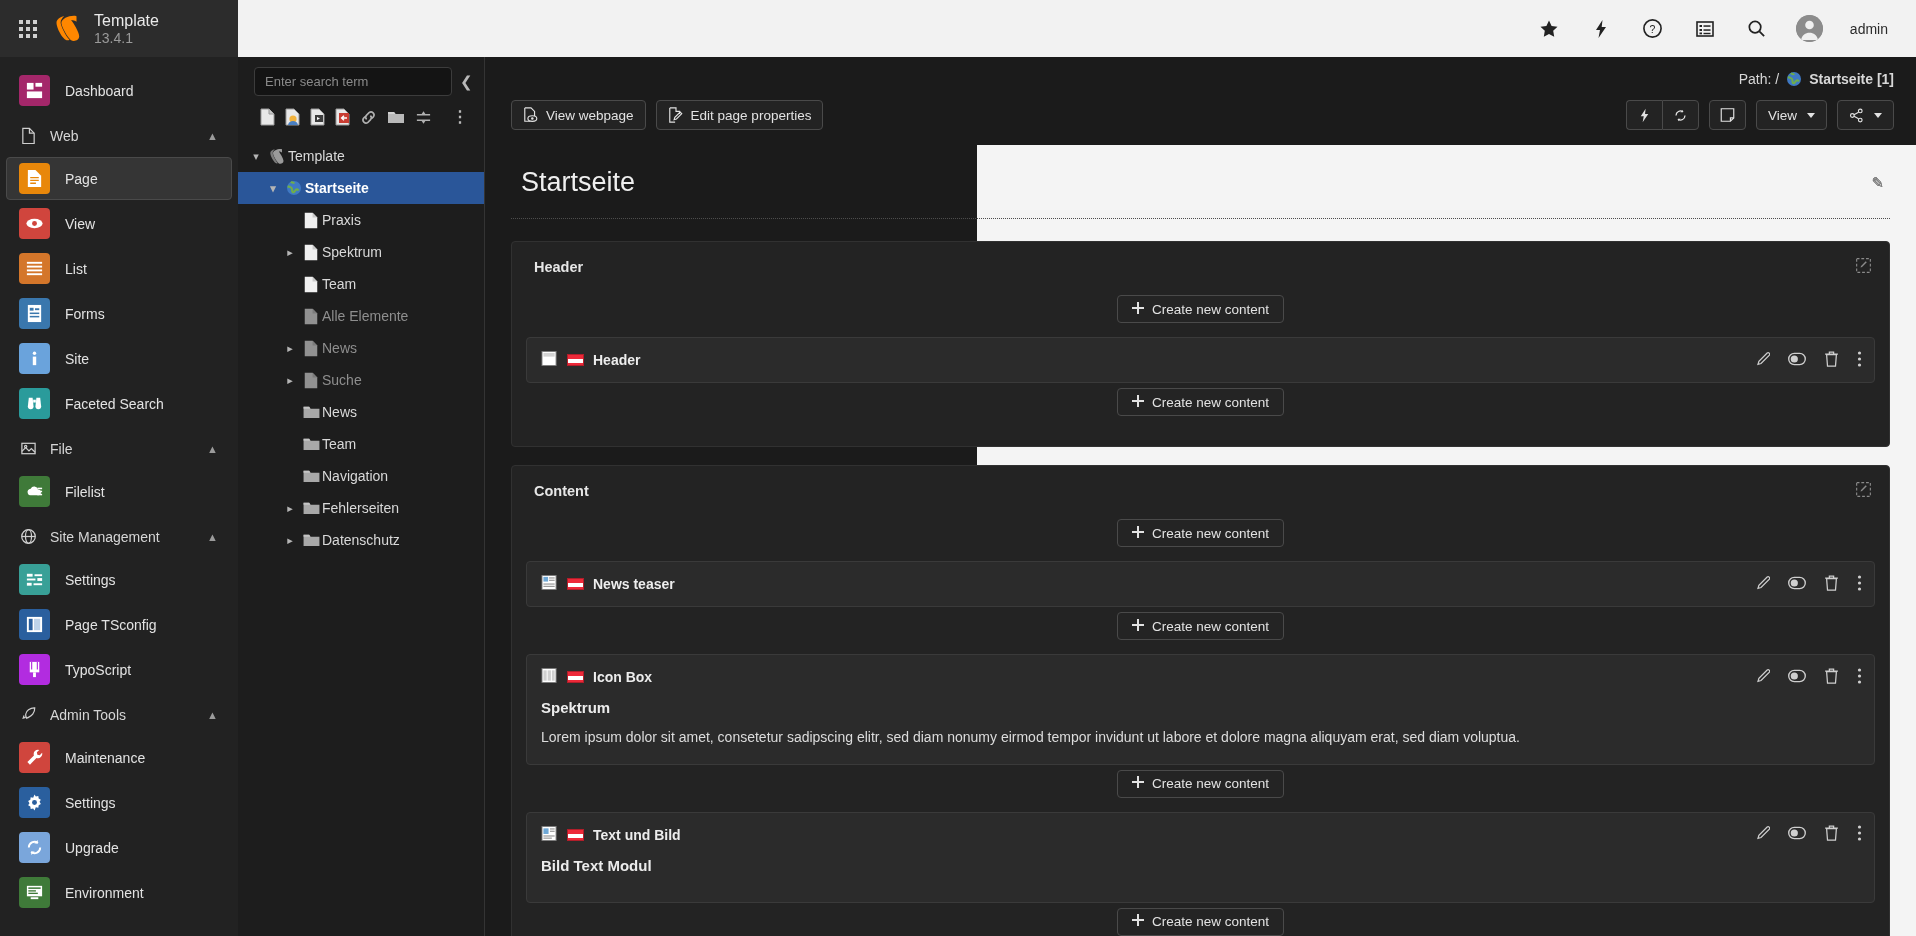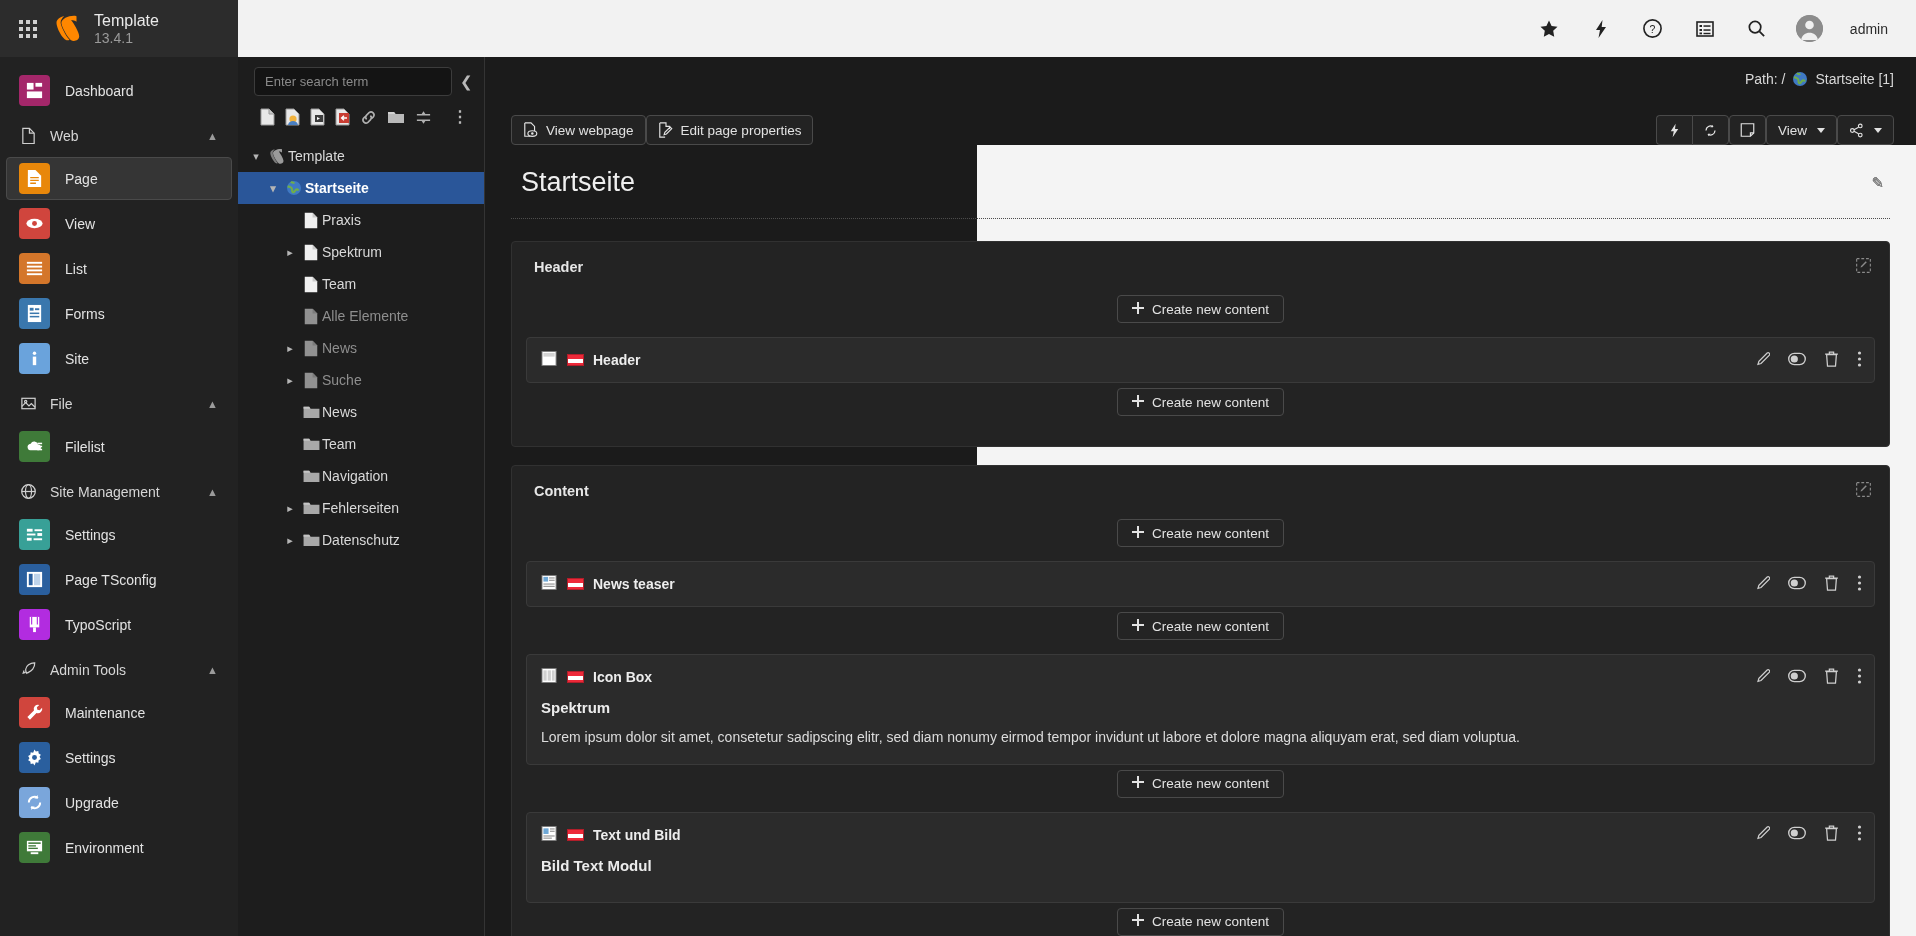--- a/index.html
+++ b/index.html
@@ -153,24 +153,25 @@
     background: #1b1b1b;
     position: relative;
     z-index: 5;
   }
   .dh-row1 {
     height: 43px; display: flex; align-items: center; justify-content: flex-end;
     padding-right: 22px;
     color: #d8d8d8; font-size: 14px;
   }
   .dh-path { display: flex; align-items: center; gap: 7px; }
-  .dh-path b { font-weight: normal; }
+  .dh-path b { font-weight: bold; }
   .dh-row2 {
-    height: 45px; display: flex; align-items: flex-end;
+    height: 45px; display: flex; align-items: flex-start;
     padding: 0 22px 0 26px;
+    gap: 10px;
   }
   .btn {
     height: 30px; display: inline-flex; align-items: center; gap: 7px;
     padding: 0 11px;
     border: 1px solid #4a4a4a; border-radius: 4px;
     background: #232323; color: #e2e2e2; font-size: 13.5px;
     white-space: nowrap;
   }
   .dh-spacer { flex: 1 1 auto; }
   .btn-group { display: inline-flex; }
@@ -382,20 +383,30 @@
         <span>Forms</span>
       </div>
       <div class="mod-item">
         <span class="mic" style="background:#6aa3dc">
           <svg width="19" height="19" viewBox="0 0 20 20">
             <circle cx="10" cy="4.5" r="1.8" fill="#fff"></circle>
             <rect x="8.2" y="8" width="3.6" height="9" fill="#fff"></rect>
           </svg>
         </span>
         <span>Site</span>
+      </div>
+      <div class="mod-item">
+        <span class="mic" style="background:#2a9b9b">
+          <svg width="19" height="19" viewBox="0 0 20 20">
+            <path d="M4 4h4l1 9a3 3 0 01-6 0z" fill="#fff"></path>
+            <path d="M16 4h-4l-1 9a3 3 0 006 0z" fill="#fff"></path>
+            <rect x="8.6" y="6" width="2.8" height="3" fill="#fff"></rect>
+          </svg>
+        </span>
+        <span>Faceted Search</span>
       </div>
       <div class="mod-section">
       <span class="sec-ic">
           <svg width="17" height="17" viewBox="0 0 18 18" fill="none" stroke="currentColor" stroke-width="1.3">
             <rect x="2" y="3.5" width="14" height="11"></rect>
             <path d="M2 12l4-4 3.5 3.5L12 9l4 4"></path>
             <circle cx="6" cy="7" r="1.2"></circle>
           </svg>
         </span>
       <span class="sec-label">File</span>

